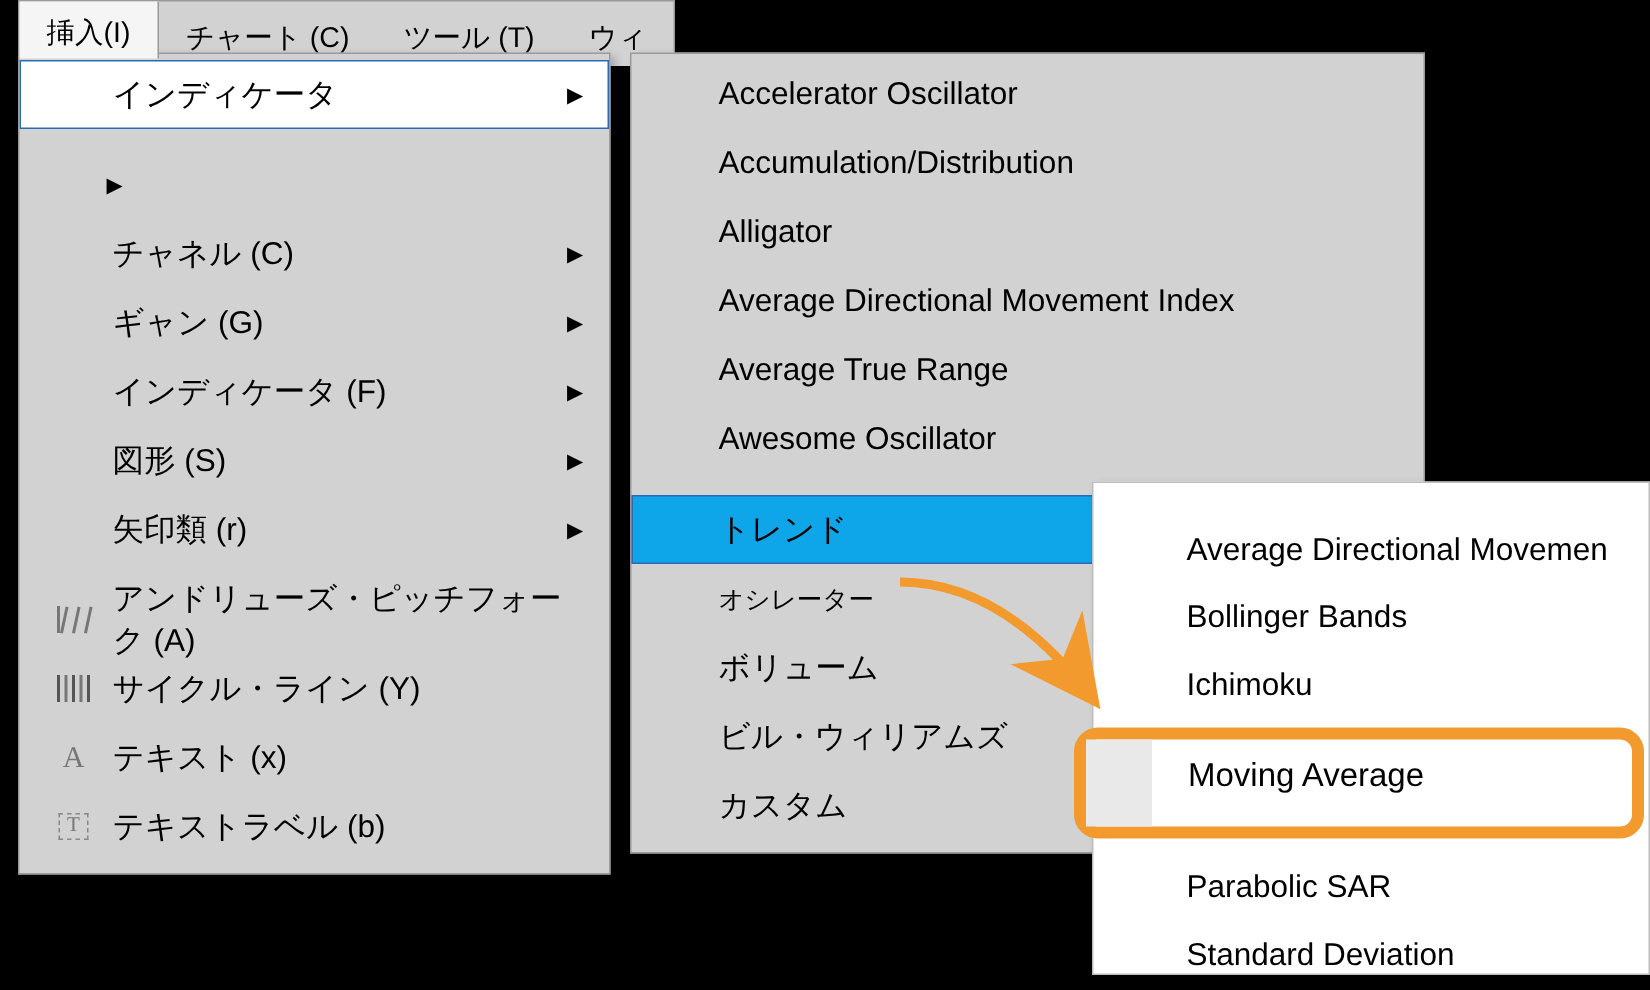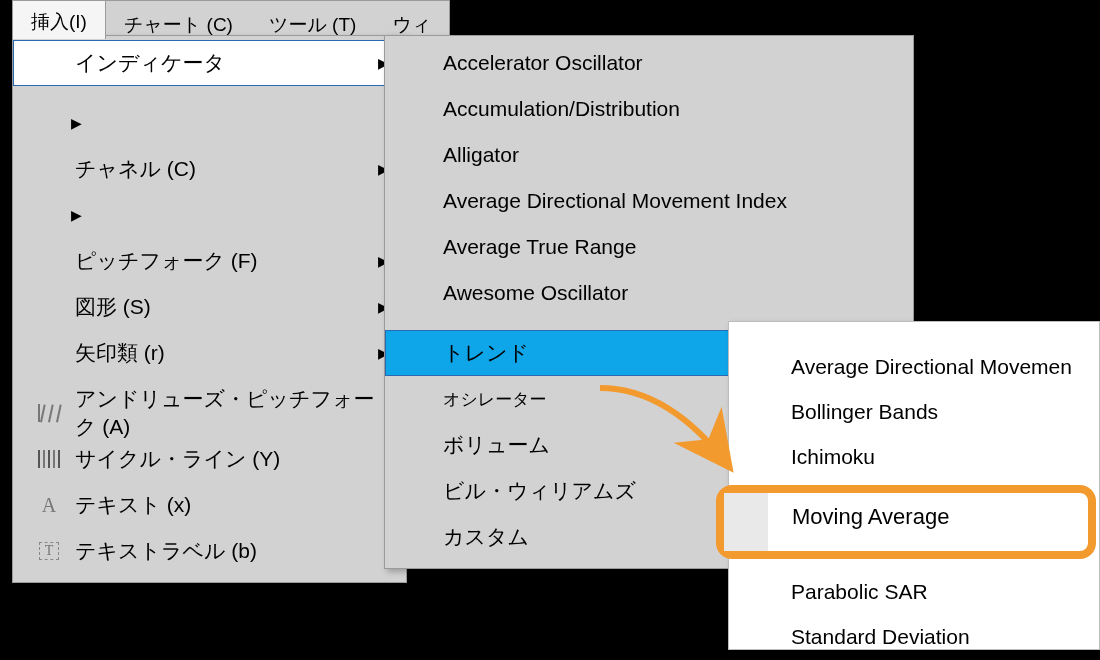--- a/index.html
+++ b/index.html
@@ -80,21 +80,21 @@
     background: #fff;
     outline: 1px solid #2a6ab3;
     outline-offset: -1px;
   }
   .menu-lvl1 .spacer { height: 14px; }
 
   
   .menu-lvl2 {
     position: absolute;
     top: 35px;
-    left: 384px;
+    left: 420px;
     width: 530px;
     background: #d2d2d2;
     border: 1px solid #9a9a9a;
     box-shadow: 3px 3px 6px rgba(0,0,0,0.25);
     padding: 4px 0 8px 0;
   }
   .menu-lvl2 .row {
     display: flex;
     align-items: center;
     height: 46px;
@@ -231,25 +231,26 @@
     <div class="icon-cell"></div>
     <div class="arrow-cell tri">▶</div>
   </div>
   <div class="row">
     <div class="icon-cell"></div>
     <div class="label-cell">チャネル (C)</div>
     <div class="arrow-cell tri">▶</div>
   </div>
   <div class="row">
     <div class="icon-cell"></div>
-    <div class="arrow-cell tri">▶</div>
-  </div>
-  <div class="row">
-    <div class="icon-cell"></div>
-    <div class="label-cell">ピッチフォーク (F)</div>
+    <div class="label-cell">ギャン (G)</div>
+    <div class="arrow-cell tri">▶</div>
+  </div>
+  <div class="row">
+    <div class="icon-cell"></div>
+    <div class="label-cell">インディケータ (F)</div>
     <div class="arrow-cell tri">▶</div>
   </div>
   <div class="row">
     <div class="icon-cell"></div>
     <div class="label-cell">図形 (S)</div>
     <div class="arrow-cell tri">▶</div>
   </div>
   <div class="row">
     <div class="icon-cell"></div>
     <div class="label-cell">矢印類 (r)</div>

